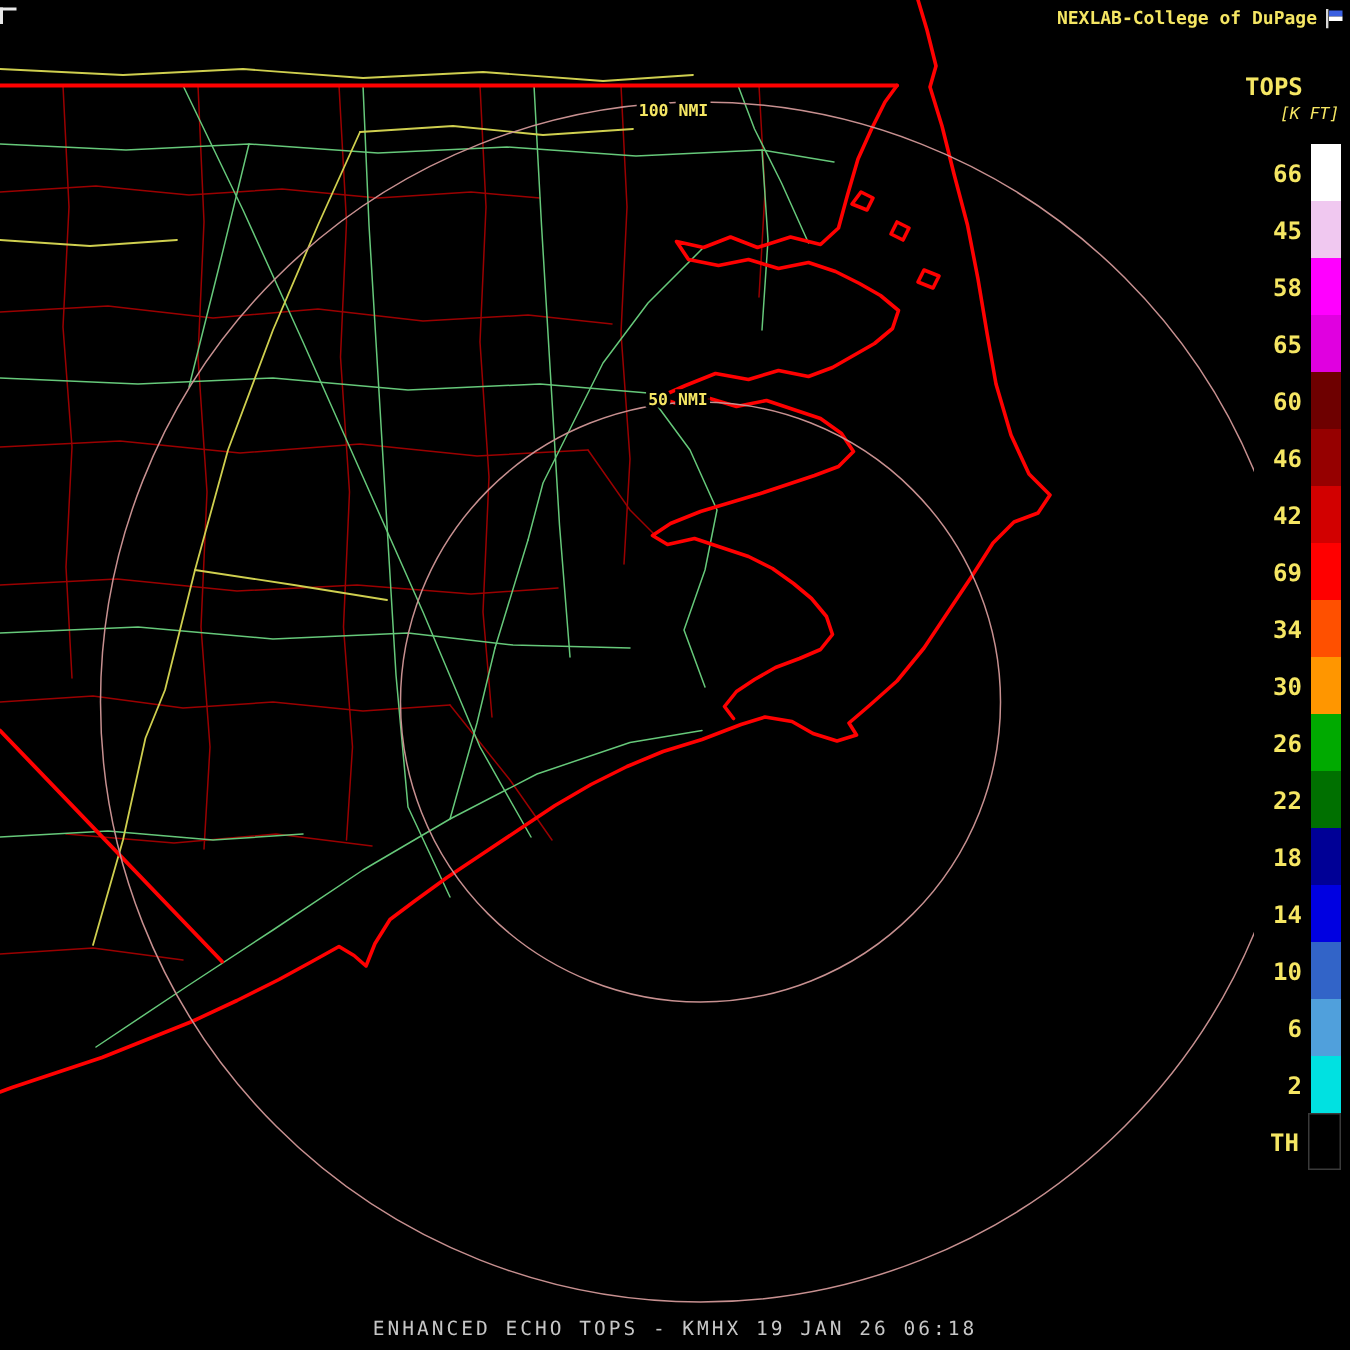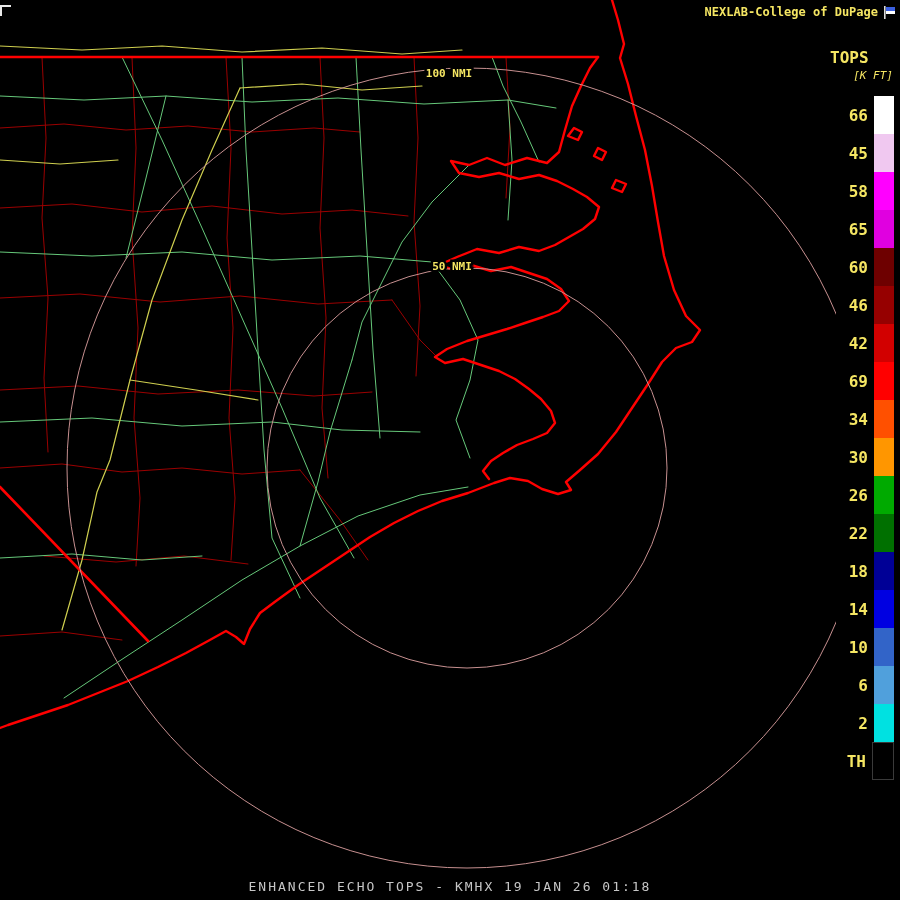--- a/index.html
+++ b/index.html
@@ -160,15 +160,15 @@
           <span class="lab">2</span>
           <div class="sw" style="background: rgb(0, 225, 225);"></div>
         </div>
         <div class="legend-row">
           <span class="lab">TH</span>
           <div class="sw th" style="background: rgb(0, 0, 0);"></div>
         </div>
       </div>
   </div>
 
-  <div class="footer">ENHANCED ECHO TOPS - KMHX 19 JAN 26 01:18</div>
+  <div class="footer">ENHANCED ECHO TOPS - KMHX 19 JAN 26 06:18</div>
 
 </div>
 
 </body></html>

